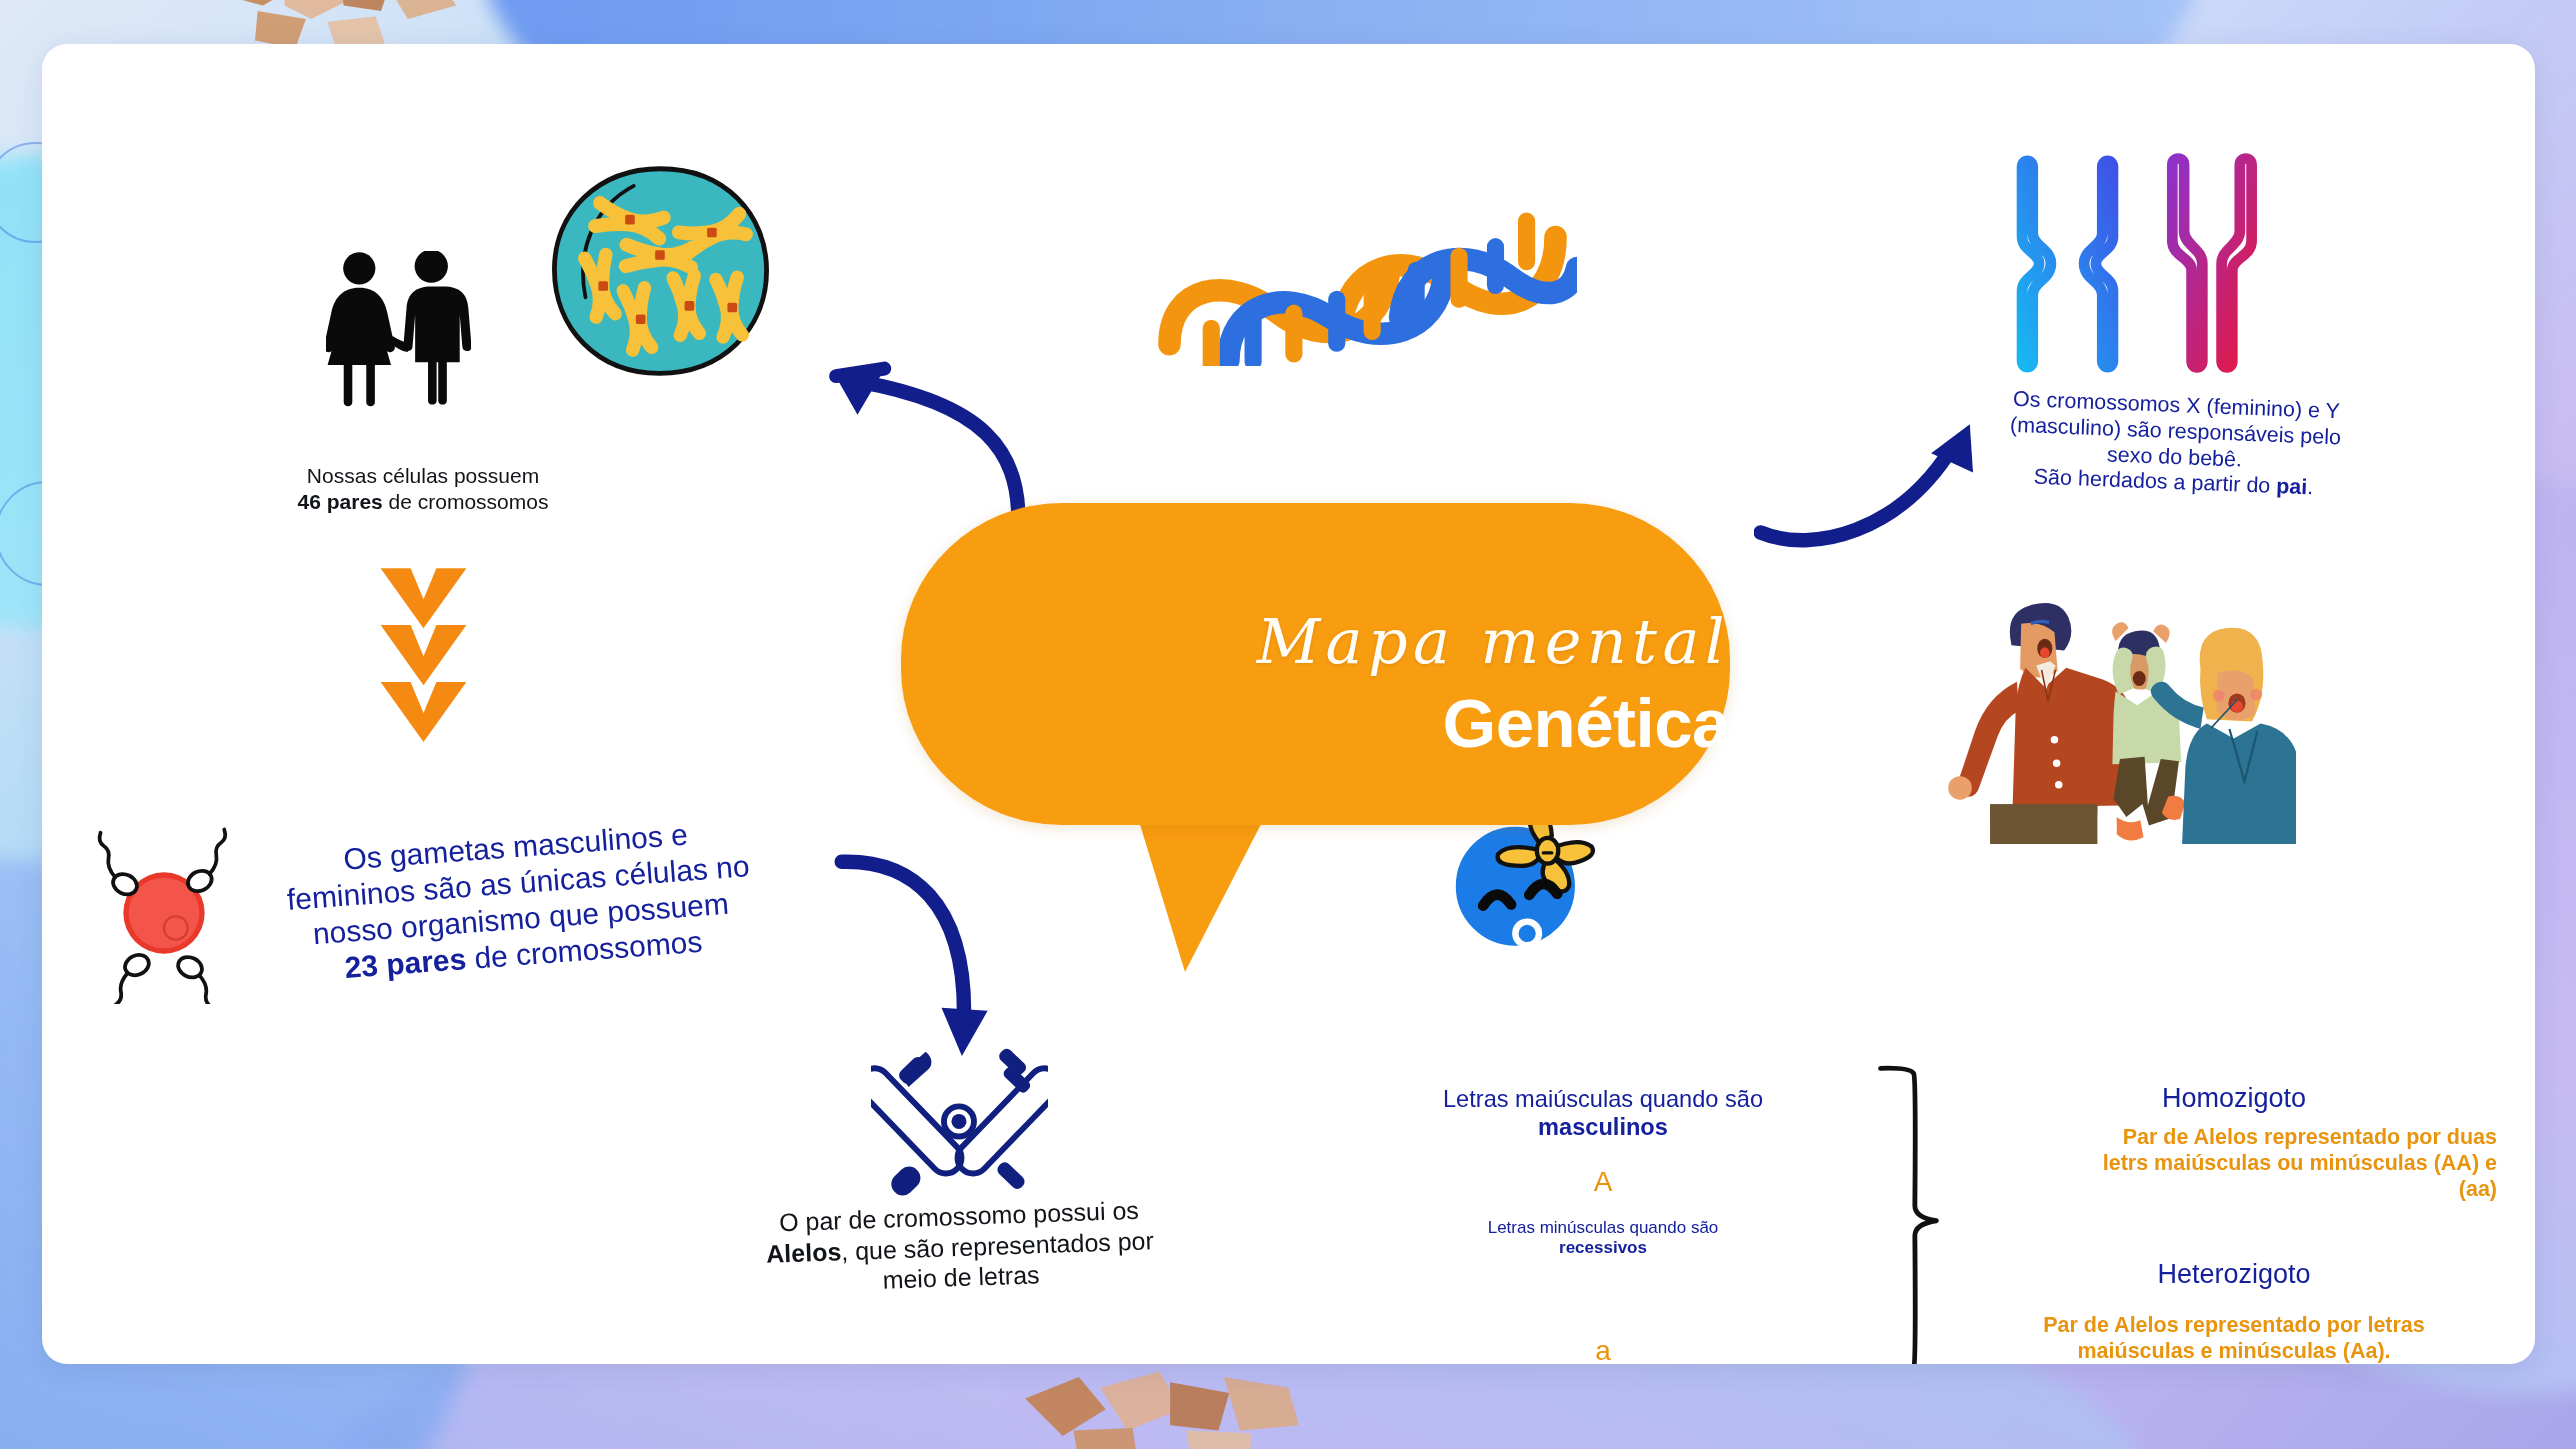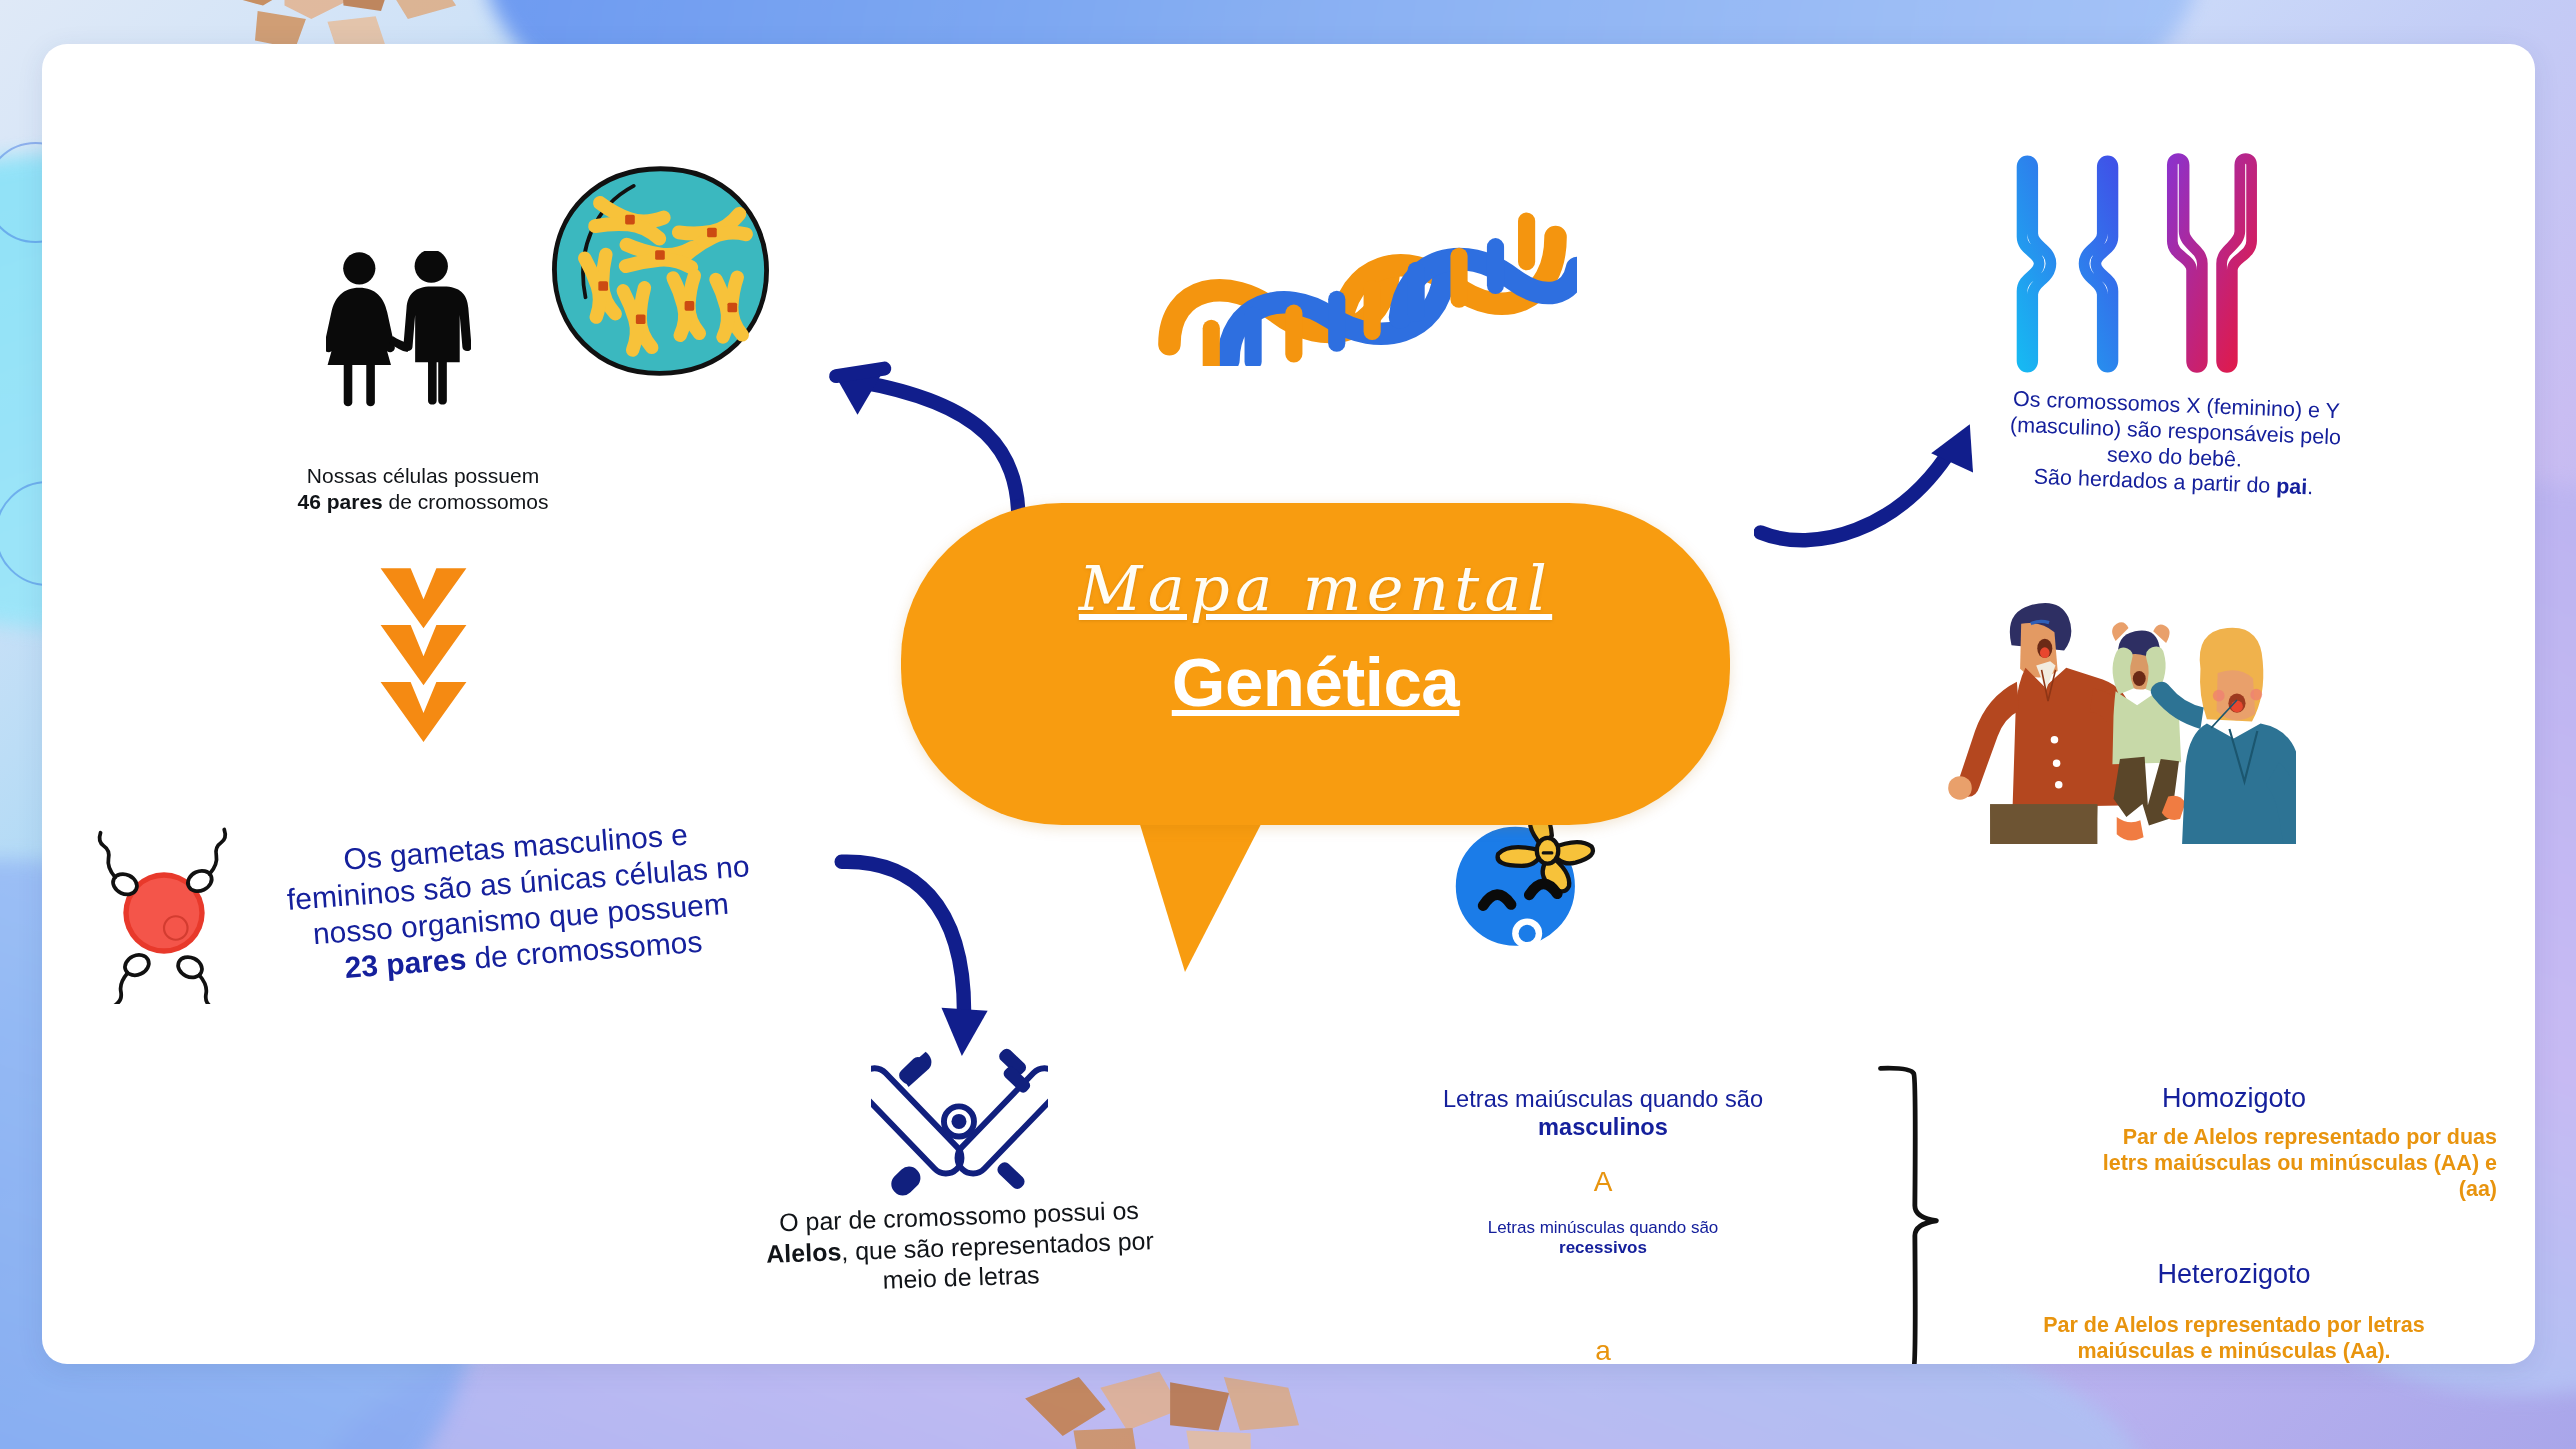--- a/index.html
+++ b/index.html
@@ -74,41 +74,40 @@
   #bubble-tail {
     position: absolute;
     left: 1089px; top: 751px;
     width: 0; height: 0;
     border-left: 54px solid transparent;
     border-right: 91px solid transparent;
     border-top: 177px solid #f89c10;
   }
   #bubble-text {
     position: absolute;
-    left: 859px; top: 508px;
+    left: 859px; top: 561px;
     width: 829px;
-    text-align: center;
+    text-align: right;
     color: #fff;
-    text-decoration: underline;
   }
   .script {
     font-family: "DejaVu Serif", serif;
     font-style: italic;
     font-weight: 400;
     font-size: 62px;
     letter-spacing: 5.4px;
     color: #fffdf6;
     text-shadow: 0 1.1px 3.2px rgba(150,90,0,.25);
   }
   .bubble-title {
     font-family: "Liberation Sans", sans-serif;
     font-weight: 700;
     font-size: 69px;
     letter-spacing: -0.5px;
-    margin-top: 18px;
+    margin-top: 6px;
     color: #ffffff;
   }
 </style>
 </head>
 <body>
 
 <div id="stage">
 
   <div class="bg-band" style="left:483px; top:-333px; width:1717px; height:590px;
               background: linear-gradient(100deg,#5b8df0,#7fa6f2 45%,#9fc0f7);"></div>

